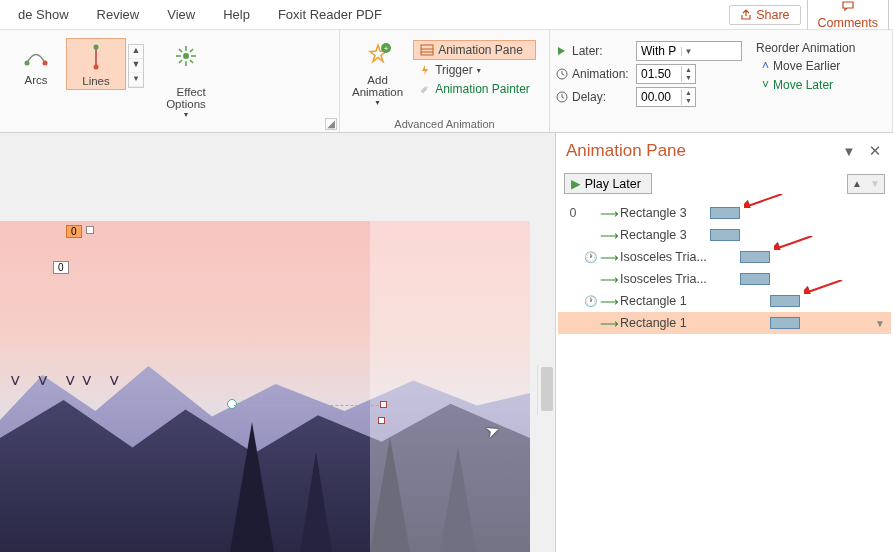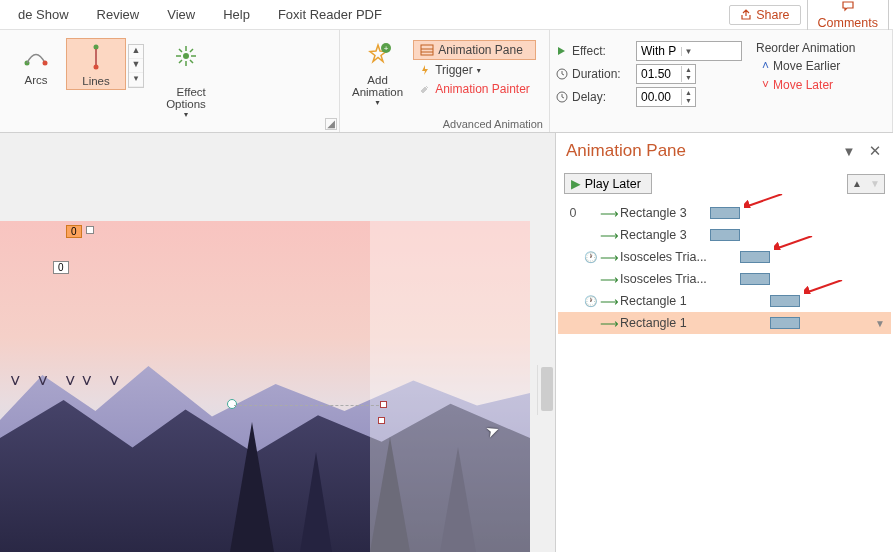--- a/index.html
+++ b/index.html
@@ -7,27 +7,27 @@
 
 .menubar { height: 30px; display: flex; align-items: center; padding: 0 4px; border-bottom: 1px solid #e1e1e1; }
 .menubar .menu-item { padding: 4px 14px; font-size: 13px; color: #444; cursor: pointer; }
 .menubar .spacer { flex: 1; }
 .top-right-btn { border: 1px solid #ccc; padding: 2px 10px; margin-left: 6px; font-size: 12.5px; color: #c44820; border-radius: 2px; display: flex; align-items: center; gap: 4px; }
 .top-right-btn.comments { color: #c44820; flex-direction: column; }
 
 .ribbon { height: 103px; display: flex; background: #fafafa; border-bottom: 1px solid #d0d0d0; position: relative; }
 .ribbon-group { border-right: 1px solid #e0e0e0; display: flex; flex-direction: column; padding: 2px 6px 0; }
 .ribbon-group .items { display: flex; flex: 1; align-items: flex-start; padding-top: 6px; }
-.ribbon-group .label { text-align: right; font-size: 11px; color: #666; padding-bottom: 2px; }
+.ribbon-group .label { text-align: center; font-size: 11px; color: #666; padding-bottom: 2px; }
 .ribbon-btn { display: flex; flex-direction: column; align-items: center; padding: 2px 6px; font-size: 11.5px; color: #444; min-width: 60px; }
 .ribbon-btn.selected { background: #fcd7c2; border: 1px solid #e8a77c; }
 .ribbon-icon { width: 32px; height: 32px; display: flex; align-items: center; justify-content: center; margin-bottom: 2px; }
 .small-btn { display: flex; align-items: center; font-size: 12px; color: #444; padding: 2px 6px; gap: 4px; }
 .small-btn.highlighted { background: #fcd7c2; border: 1px solid #e8a77c; }
-.small-btn.disabled { color: #ef4444; }
+.small-btn.disabled { color: #15803d; }
 .ribbon-stack { display: flex; flex-direction: column; gap: 1px; }
 .timing-row { display: flex; align-items: center; gap: 4px; font-size: 12px; color: #444; padding: 1px 0; }
 .timing-row .lbl { width: 60px; }
 .spin-input { display: flex; align-items: center; border: 1px solid #aaa; background: #fff; height: 20px; }
 .spin-input input { border: none; width: 44px; font-size: 12px; padding: 0 4px; outline: none; }
 .spin-arrows { display: flex; flex-direction: column; width: 14px; }
 .spin-arrows span { font-size: 7px; line-height: 8px; text-align: center; color: #555; cursor: pointer; border-left: 1px solid #ccc; }
 .gallery-arrows { display: flex; flex-direction: column; border: 1px solid #ccc; margin-left: 2px; margin-top: 6px; }
 .gallery-arrows span { font-size: 9px; width: 14px; height: 14px; text-align: center; color: #555; border-bottom: 1px solid #eee; cursor: pointer; }
 .dialog-launcher { position: absolute; right: 2px; bottom: 2px; font-size: 10px; color: #888; width: 12px; height: 12px; border: 1px solid #ccc; text-align: center; line-height: 10px; }
@@ -182,32 +182,32 @@
     <div class="label">Advanced Animation</div>
   </div>
 
   <div class="ribbon-group" style="flex:1;">
     <div class="items" style="gap:14px;">
       <div class="ribbon-stack" style="margin-top:2px;">
         <div class="timing-row">
           <svg width="12" height="12">
               <path d="M2 2v8l7-4z" fill="#4a9a4a"></path>
             </svg>
-          <span class="lbl">Effect:</span>
+          <span class="lbl">Later:</span>
           <div class="spin-input" style="width:106px;">
             <input readonly="" value="With Previous" style="">
             <span style="width:14px;text-align:center;font-size:8px;color:#555;border-left:1px solid #ccc;">▼</span>
           </div>
         </div>
         <div class="timing-row">
           <svg width="12" height="12">
               <circle cx="6" cy="6" r="5" fill="none" stroke="#666"></circle>
               <path d="M6 3v3l2 1" stroke="#666" fill="none"></path>
             </svg>
-          <span class="lbl">Duration:</span>
+          <span class="lbl">Animation:</span>
           <div class="spin-input">
             <input value="01.50" style="">
             <div class="spin-arrows">
                 <span>▲</span>
                 <span>▼</span>
               </div>
           </div>
         </div>
         <div class="timing-row">
           <svg width="12" height="12">

